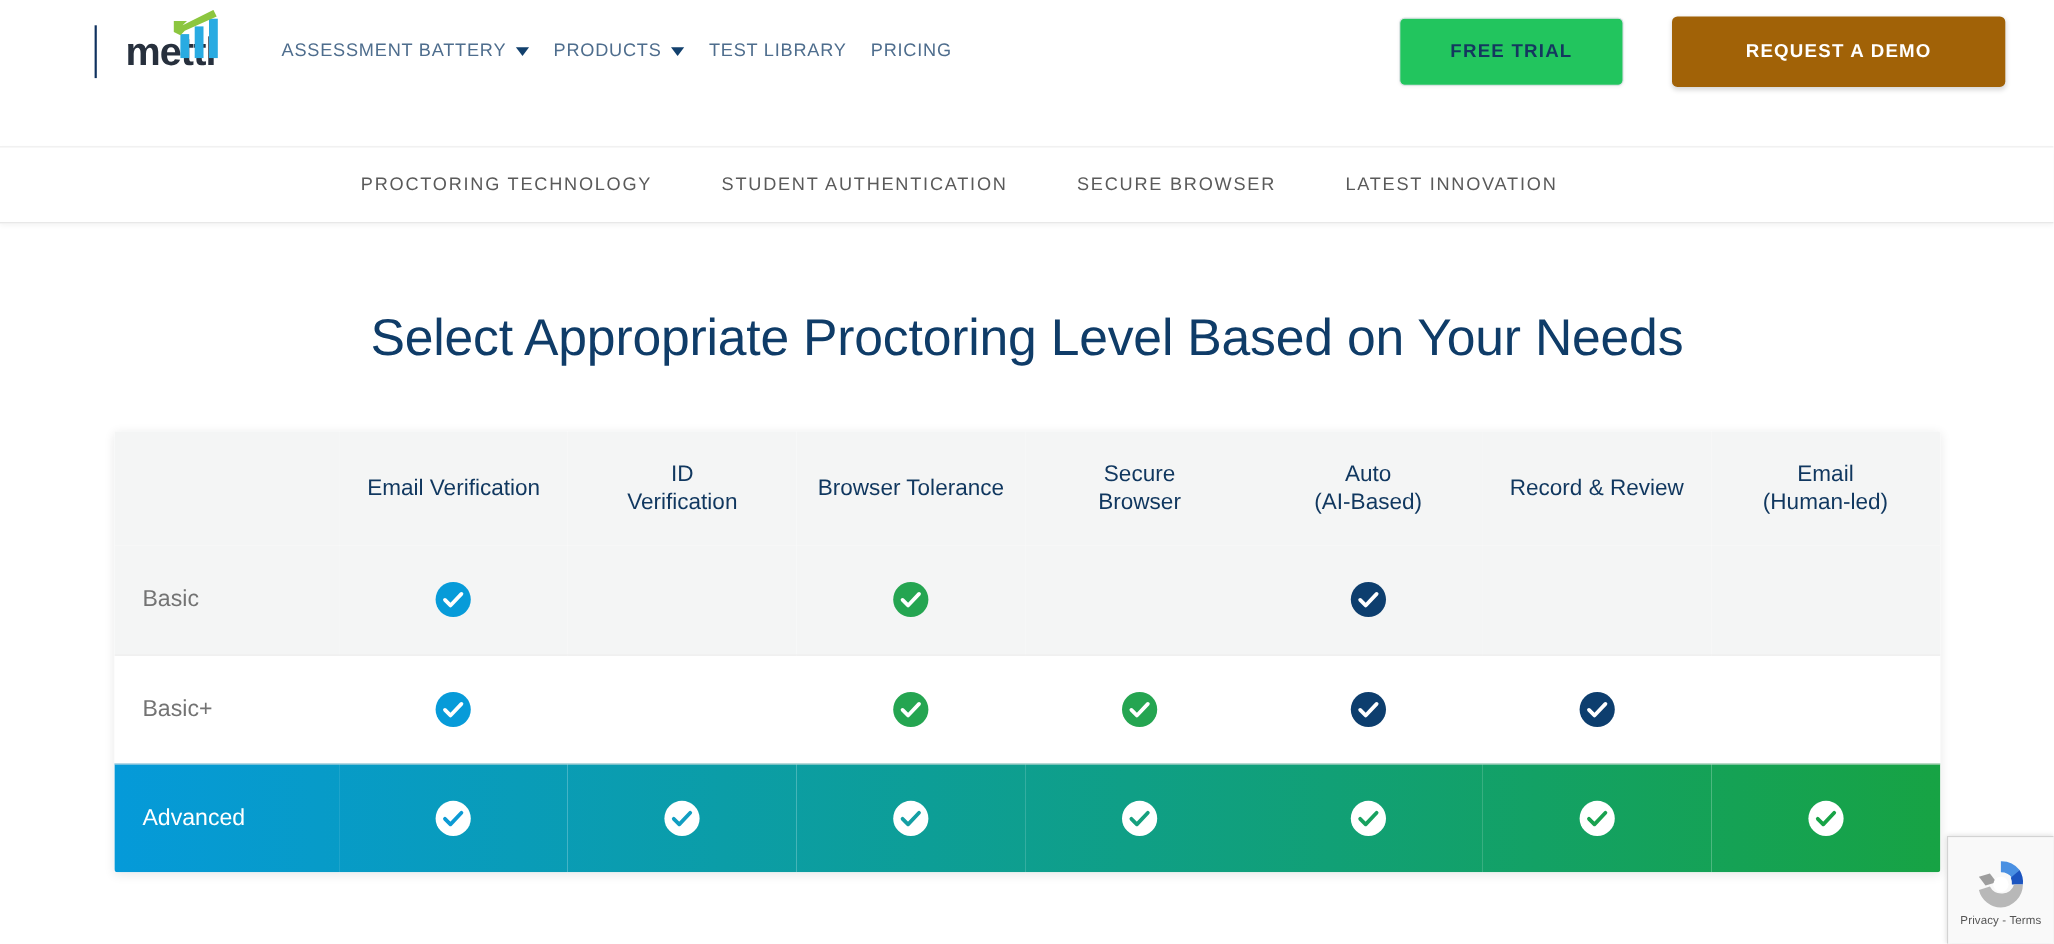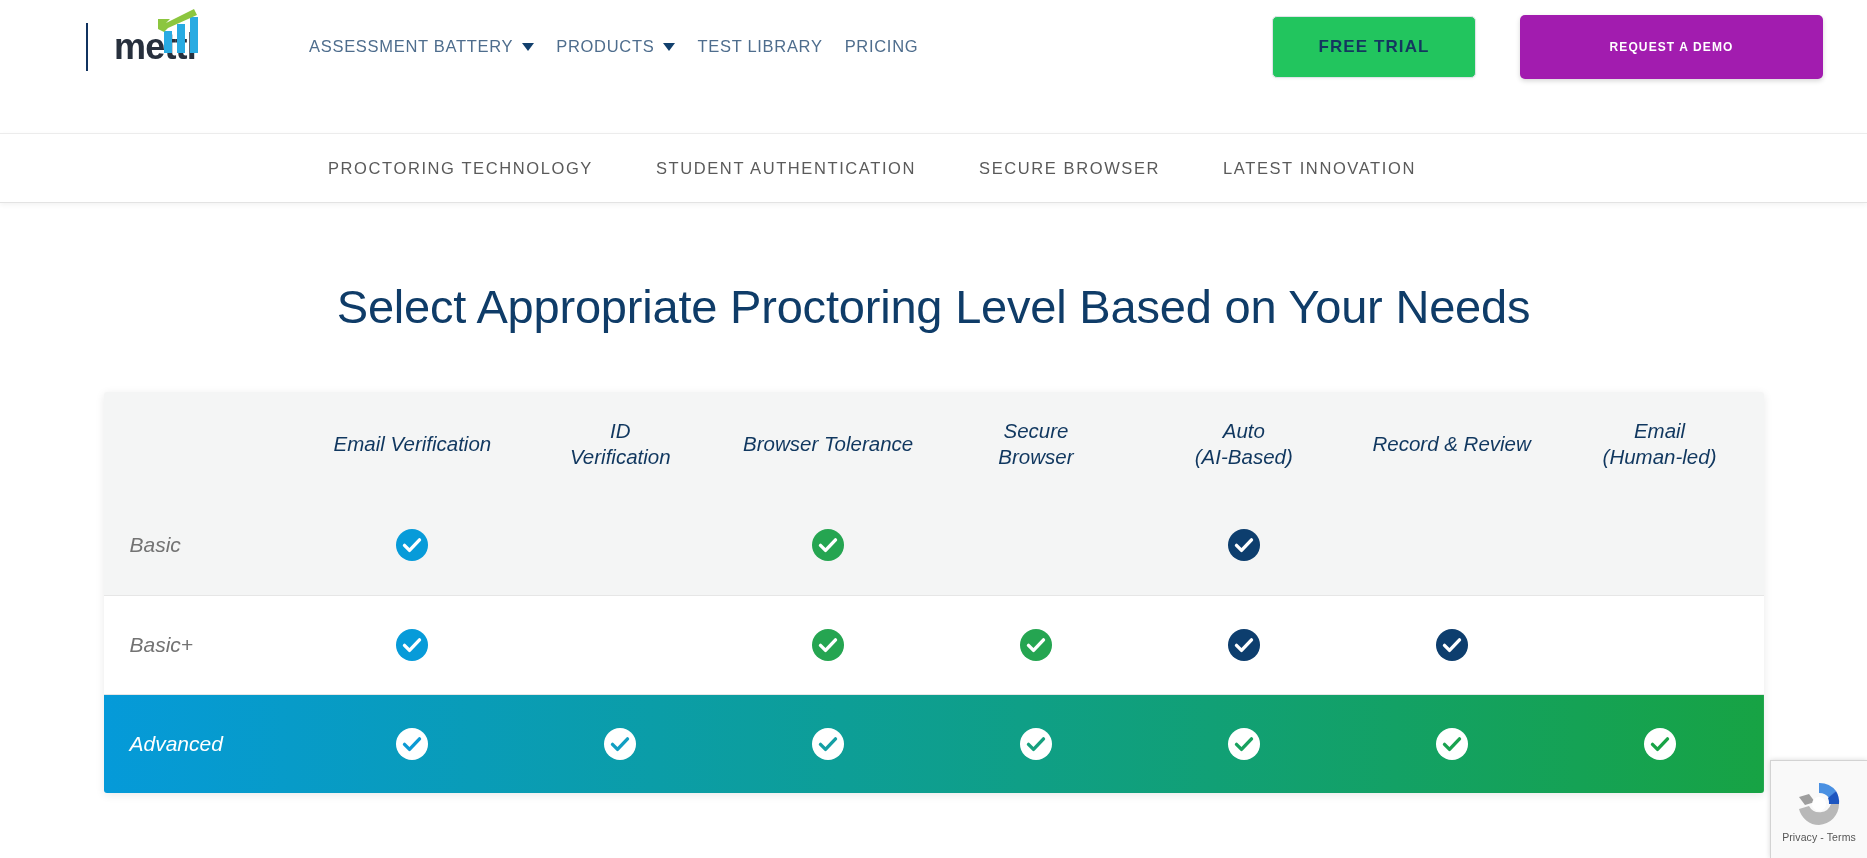--- a/index.html
+++ b/index.html
@@ -46,21 +46,21 @@
     color: #27303d;
     letter-spacing: -0.8px;
     line-height: 1;
   }
   .mettl-bars { position: absolute; right: -4px; top: -20px; width: 52px; height: 44px; }
 
   .mainnav {
     display: flex;
     align-items: center;
     gap: 22px;
-    margin-left: 113px;
+    margin-left: 60px;
     flex: 0 0 auto;
   }
   .nav-item {
     display: flex;
     align-items: center;
     gap: 9px;
     font-size: 16.5px;
     letter-spacing: 0.7px;
     color: #4e6d8d;
     cursor: pointer;
@@ -94,23 +94,23 @@
     display: flex;
     align-items: center;
     justify-content: center;
     cursor: pointer;
     box-shadow: 0 1px 3px rgba(0,0,0,0.05);
   }
   .btn-demo {
     width: 303px;
     height: 64px;
     border-radius: 5px;
-    background: #a21caf;
+    background: #a16207;
     color: #ffffff;
-    font-size: 12px;
+    font-size: 17px;
     font-weight: 700;
     letter-spacing: 1.1px;
     display: flex;
     align-items: center;
     justify-content: center;
     cursor: pointer;
     border: none;
     box-shadow: 0 2px 5px rgba(0,0,0,0.16);
   }
 
@@ -148,21 +148,20 @@
   }
 
   
   .table-wrap {
     margin: 58px auto 0;
     width: 1660px;
     box-shadow: 0 2px 10px rgba(0,0,0,0.09);
     border-radius: 3px;
     overflow: hidden;
     background: #ffffff;
-    font-style: italic;
   }
   .ptable { width: 100%; border-collapse: collapse; table-layout: fixed; }
 
   .ptable thead tr { background: #f4f5f5; }
   .ptable thead th {
     font-weight: 400;
     font-size: 20.5px;
     color: #10375f;
     padding: 22px 6px;
     height: 104px;

